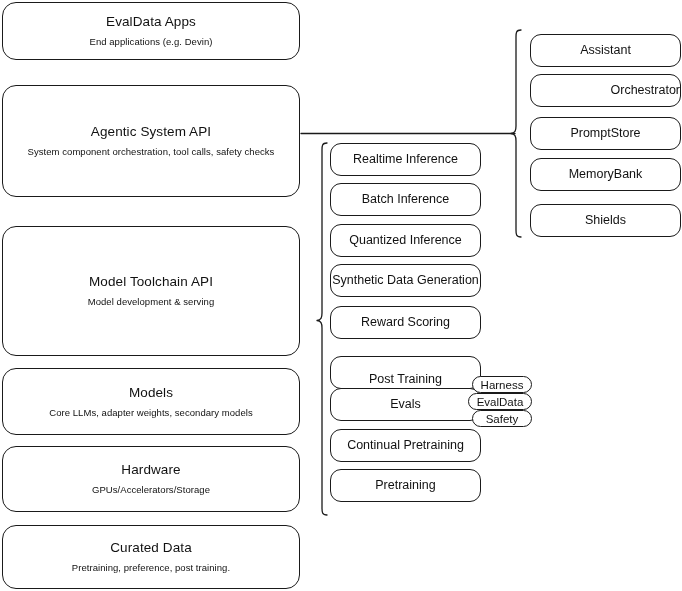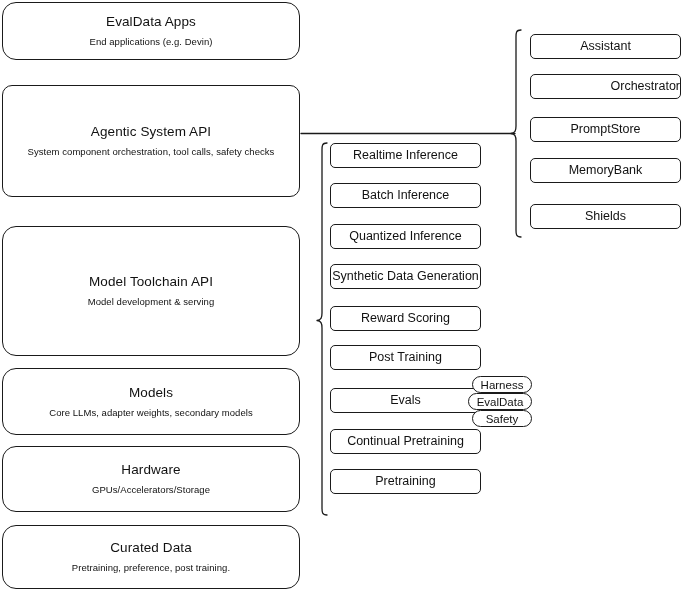--- a/index.html
+++ b/index.html
@@ -49,22 +49,22 @@
   }
   .layer .subtitle {
     font-size: 9.5px;
     color: #111111;
     margin-top: 5px;
     letter-spacing: 0.05px;
   }
 
   
   .item {
-    height: 25px;
-    border-radius: 5px;
+    height: 33px;
+    border-radius: 11px;
     font-size: 12.5px;
     color: #111111;
   }
   .col-mid .item {
     left: 330px;
     width: 151px;
   }
   .col-right .item {
     left: 530px;
     width: 151px;
@@ -127,21 +127,21 @@
              C 321 321 322 323 322 328
              L 322 508
              C 322 512 322 515 327 515"></path>
   </svg>
 
   <div class="node layer" style="top:2px; height:58px;">
     <div class="title">EvalData Apps</div>
     <div class="subtitle">End applications (e.g. Devin)</div>
   </div>
 
-  <div class="node layer" style="top:85px; height:112px;border-radius:10px;">
+  <div class="node layer" style="top:85px; height:112px;">
     <div class="title">Agentic System API</div>
     <div class="subtitle">System component orchestration, tool calls, safety checks</div>
   </div>
 
   <div class="node layer" style="top:226px; height:130px;">
     <div class="title">Model Toolchain API</div>
     <div class="subtitle">Model development &amp; serving</div>
   </div>
 
   <div class="node layer" style="top:368px; height:67px;">
@@ -168,21 +168,21 @@
     </div>
     <div class="node item" style="top:224px;">
       <span>Quantized Inference</span>
     </div>
     <div class="node item" style="top:264px;">
       <span>Synthetic Data Generation</span>
     </div>
     <div class="node item" style="top:306px;">
       <span>Reward Scoring</span>
     </div>
-    <div class="node item" style="top:345px;">
+    <div class="node item" style="top:356px;justify-content:flex-end;">
       <span>Post Training</span>
     </div>
     <div class="node item" style="top:388px;">
       <span>Evals</span>
     </div>
     <div class="node item" style="top:429px;">
       <span>Continual Pretraining</span>
     </div>
     <div class="node item" style="top:469px;">
       <span>Pretraining</span>

